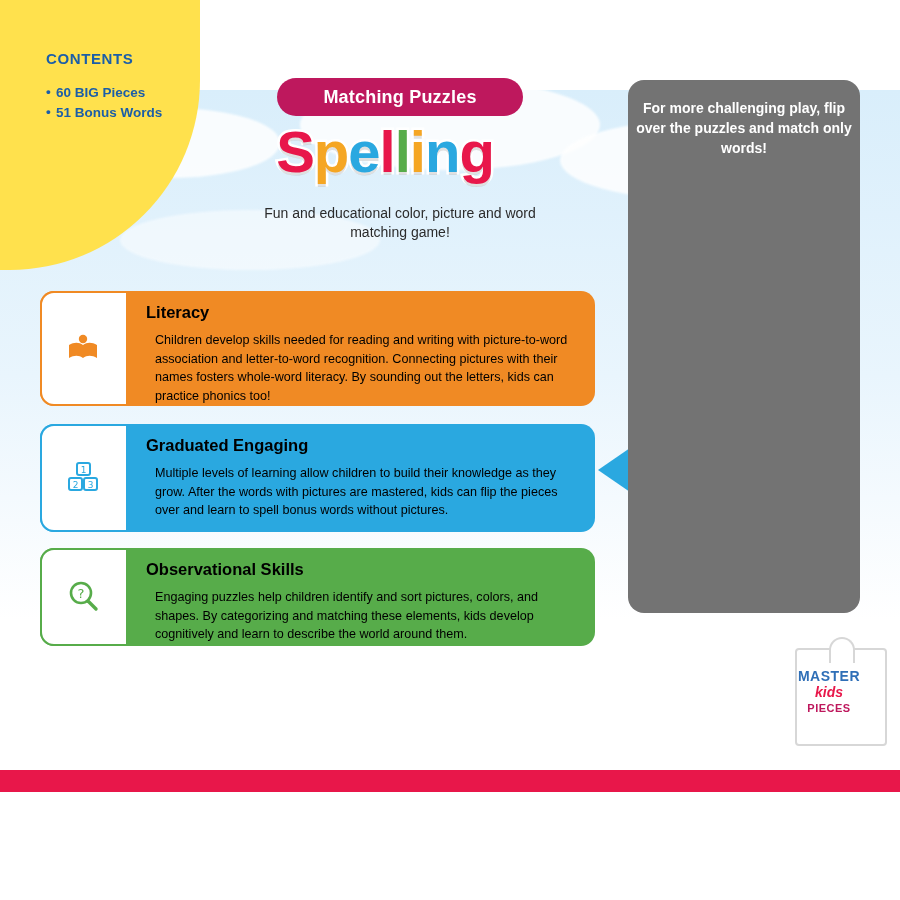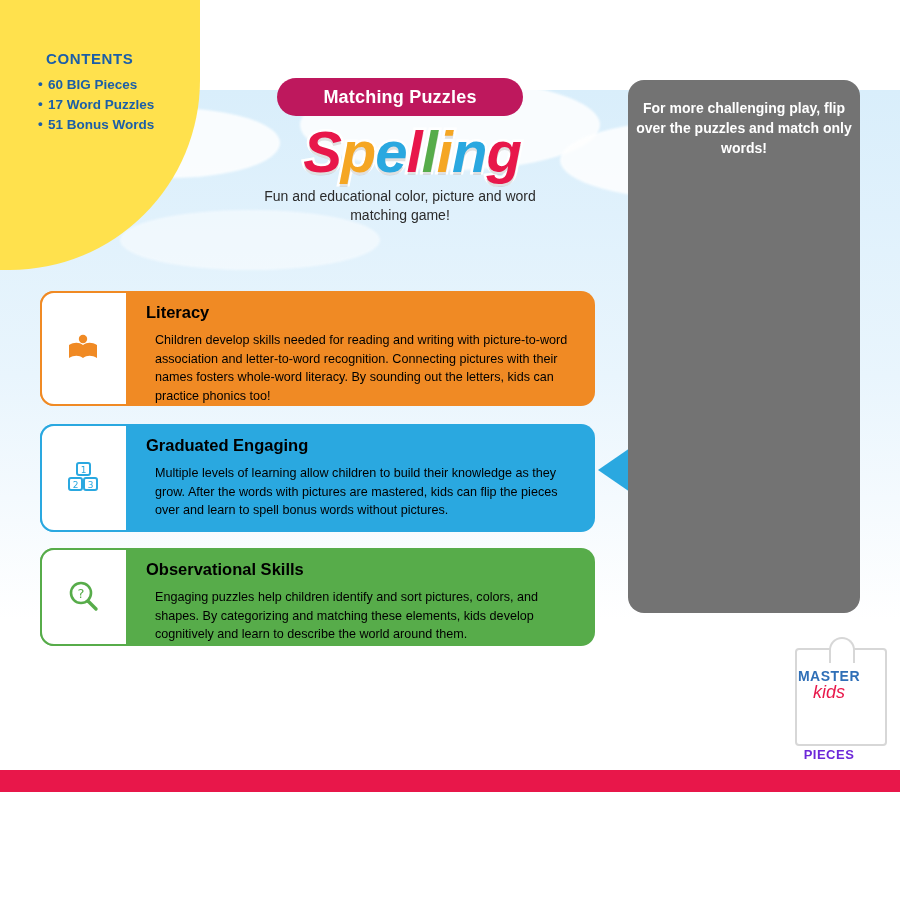--- a/index.html
+++ b/index.html
@@ -63,21 +63,21 @@
     color: #1b5ea8;
   }
   .contents-title {
     font-size: 15px;
     font-weight: bold;
     letter-spacing: .6px;
     color: #1b5ea8;
     margin: 0 0 8px 16px;
   }
   .contents-list {
-    margin: 8px;
+    margin: 16px;
     padding: 0;
     list-style: none;
   }
   .contents-list li {
     font-size: 13.5px;
     font-weight: bold;
     color: #1b5ea8;
     line-height: 20px;
     padding-left: 10px;
     position: relative;
@@ -101,40 +101,39 @@
     color: #ffffff;
     font-size: 18px;
     font-weight: bold;
     display: flex;
     align-items: center;
     justify-content: center;
     letter-spacing: .2px;
   }
   .spelling {
     position: absolute;
-    left: 289px;
+    left: 262px;
     top: 118px;
     width: 246px;
     text-align: center;
     font-size: 58px;
     font-weight: bold;
-    font-style: italic;
     letter-spacing: -1px;
     line-height: 68px;
     white-space: nowrap;
   }
   .spelling span {
     -webkit-text-stroke: 5px #ffffff;
     paint-order: stroke fill;
     text-shadow: 0 3px 0 rgba(0,0,0,.12);
   }
   .tagline {
     position: absolute;
     left: 237px;
-    top: 187px;
+    top: 204px;
     width: 326px;
     text-align: center;
     font-size: 14px;
     line-height: 19px;
     color: #2b2b2b;
   }
 
   
   .feature {
     position: absolute;
@@ -253,41 +252,40 @@
     box-sizing: border-box;
   }
   .logo-inner {
     position: absolute;
     left: 0; top: 18px;
     width: 64px;
     text-align: center;
     line-height: 16px;
   }
   .logo-master { font-size: 14px; font-weight: bold; color: #2f6fb7; letter-spacing: .5px; }
-  .logo-kids   { font-size: 18px; font-weight: normal; color: #e8174a; font-style: italic; }
-  .logo-pieces { font-size: 13px; font-weight: bold; color: #6d28d9; letter-spacing: .5px; margin-top: 47px; }
+  .logo-kids   { font-size: 14px; font-weight: bold; color: #e8174a; font-style: italic; }
+  .logo-pieces { font-size: 11px; font-weight: bold; color: #be185d; letter-spacing: .5px; }
 </style>
 </head>
 <body>
 
 <div id="page">
 
   <div class="box">
     <div class="cloud" style="left:60px;  top:18px;  width:220px; height:70px;"></div>
     <div class="cloud" style="left:300px; top:-10px; width:300px; height:90px;"></div>
     <div class="cloud" style="left:560px; top:30px;  width:280px; height:80px;"></div>
     <div class="cloud" style="left:120px; top:120px; width:260px; height:60px; opacity:.5;"></div>
   </div>
 
   <div class="contents-circle"></div>
   <div class="contents-wrap">
     <div class="contents-title">CONTENTS</div>
     <ul class="contents-list">
       <li>60 BIG Pieces</li>
-      <li>17 Word Puzzles</li>
       <li>51 Bonus Words</li>
     </ul>
   </div>
 
   <div class="matching-pill">
     <span>Matching Puzzles</span>
   </div>
 
   <div class="spelling">
     <span style="color:#e8174a">S</span><span style="color:#f5a623">p</span><span style="color:#2aa8e0">e</span><span style="color:#e8174a">l</span><span style="color:#57ac4a">l</span><span style="color:#f5a623">i</span><span style="color:#2aa8e0">n</span><span style="color:#e8174a">g</span>

